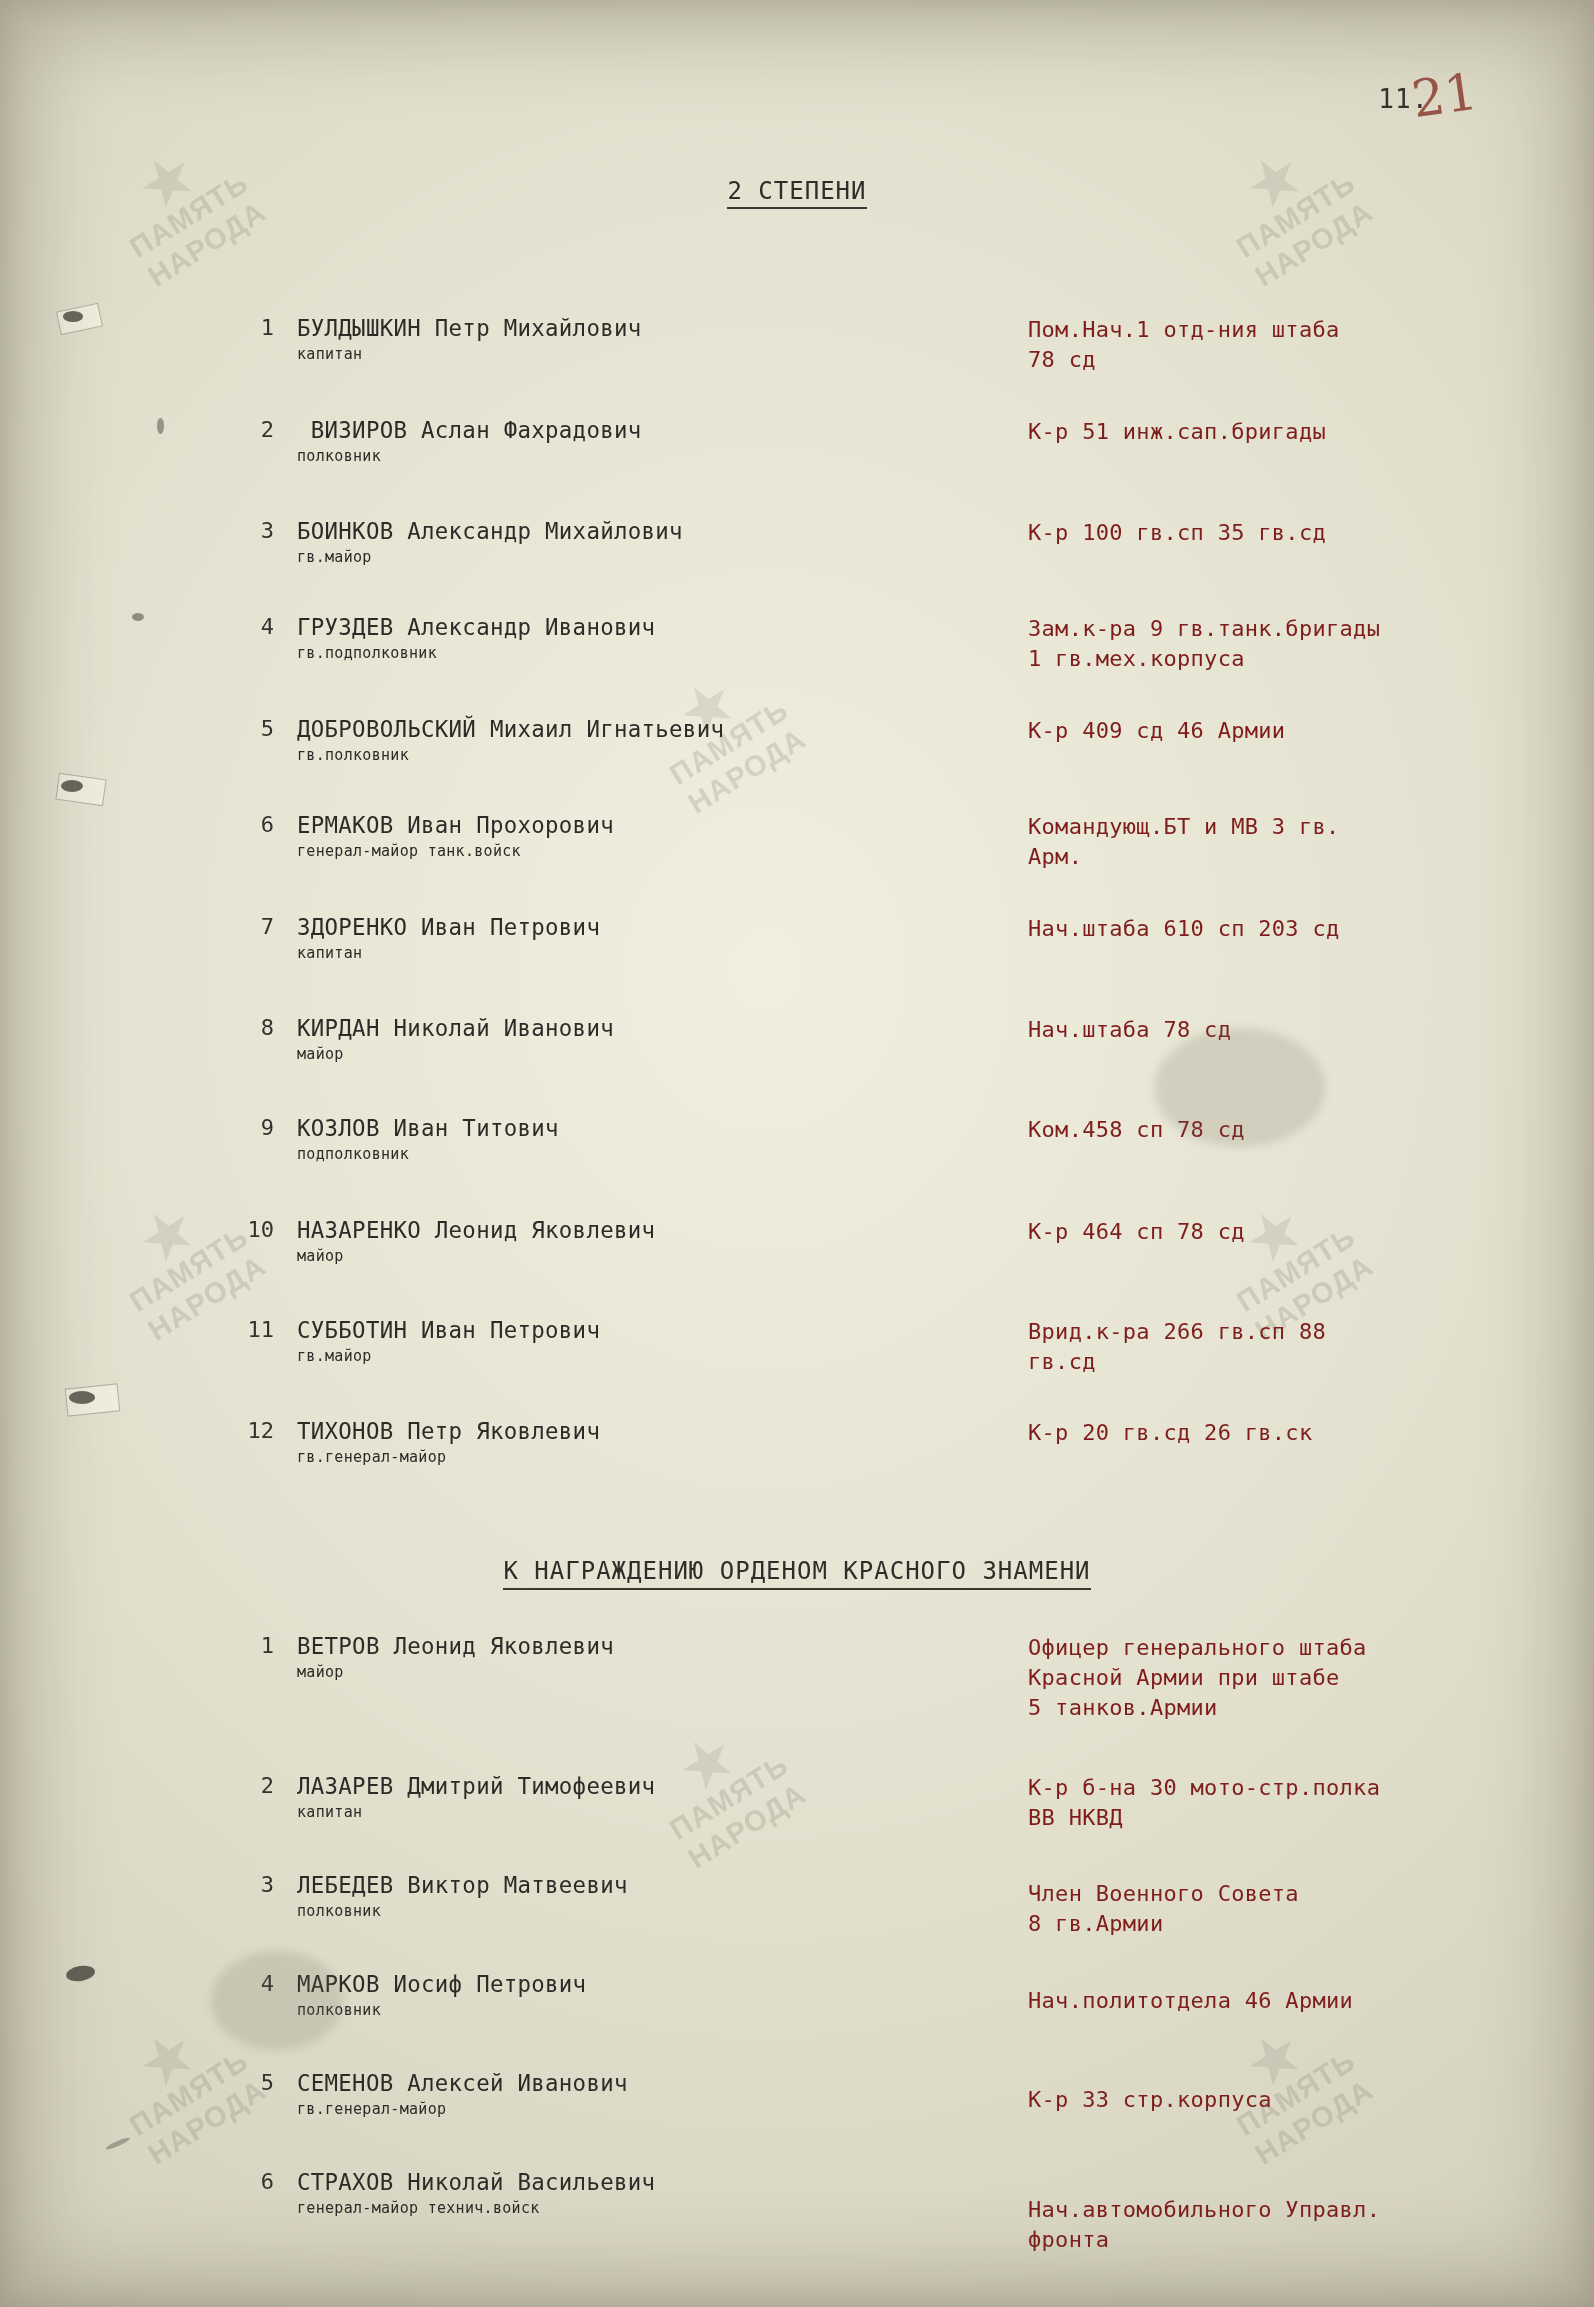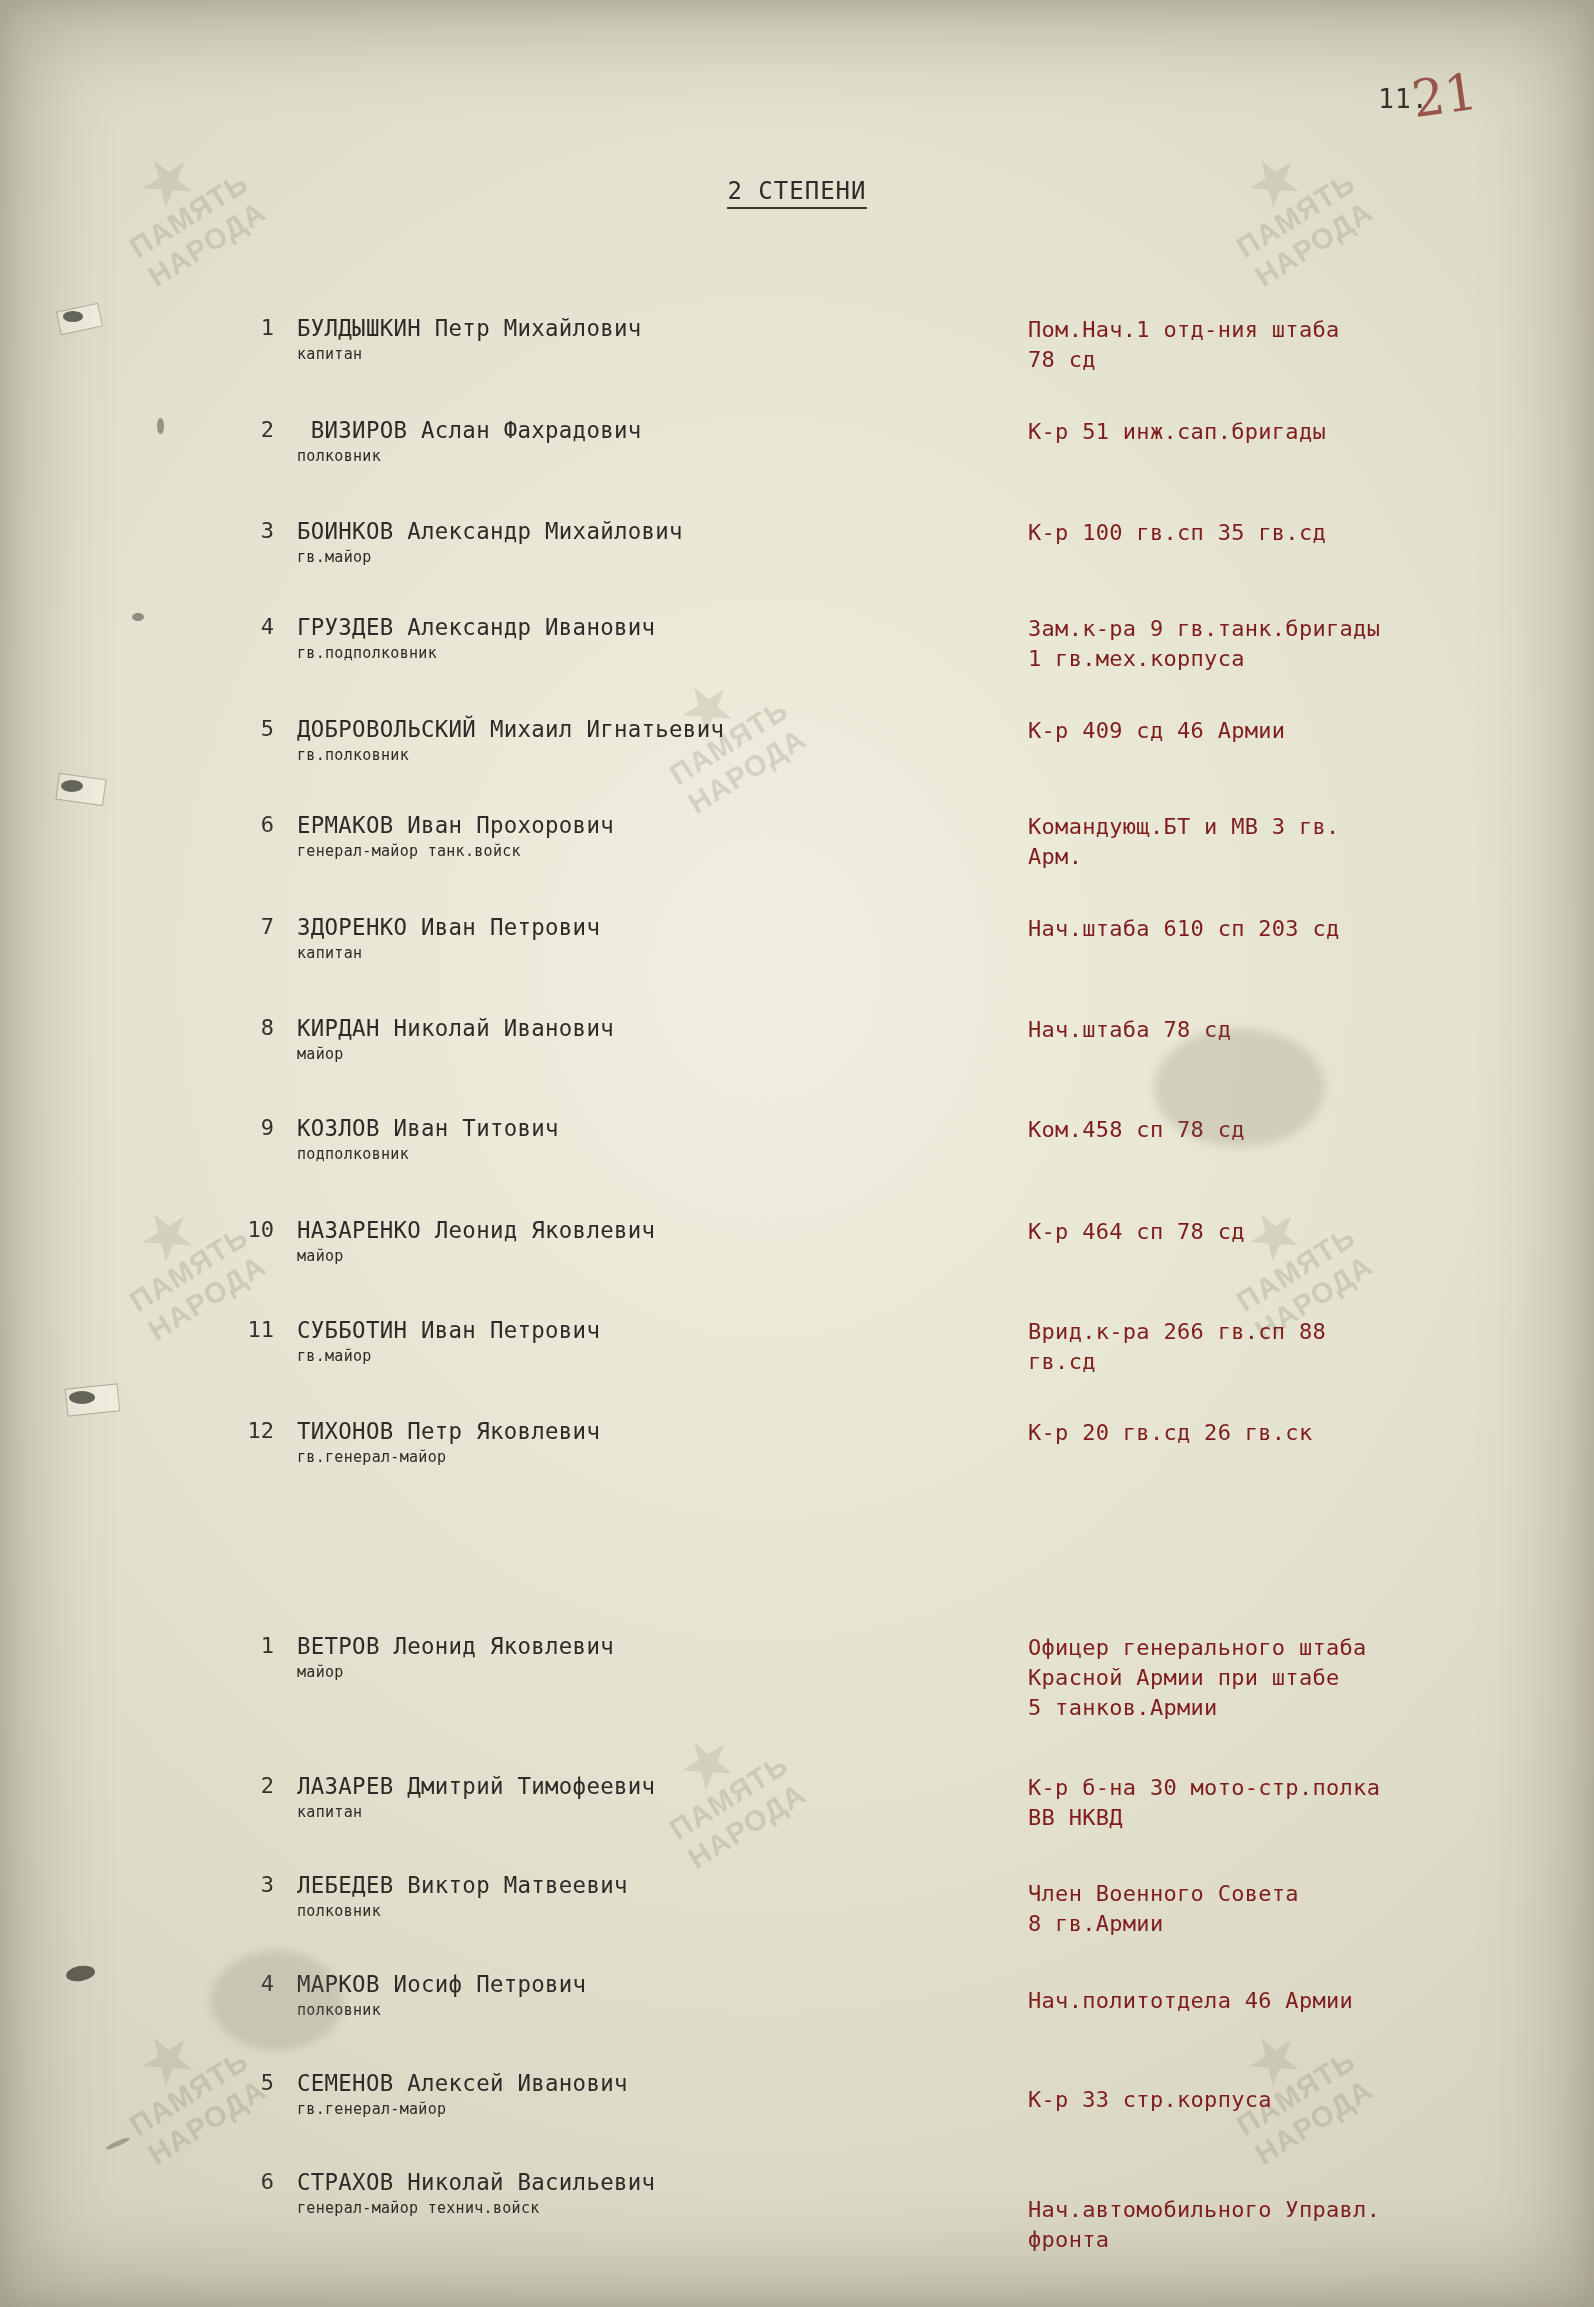--- a/index.html
+++ b/index.html
@@ -290,20 +290,23 @@
       <div class="post">Врид.к-ра 266 гв.сп 88
 гв.сд</div>
     </div>
     <div class="row" style="top:1418px;">
       <div class="num">12</div>
       <div class="name">ТИХОНОВ Петр Яковлевич</div>
       <div class="rank">гв.генерал-майор</div>
       <div class="post">К-р 20 гв.сд 26 гв.ск</div>
     </div>
 
+    <div class="heading h2-block">
+      <span class="heading-underline">К НАГРАЖДЕНИЮ ОРДЕНОМ КРАСНОГО ЗНАМЕНИ</span>
+    </div>
 
     <div class="row" style="top:1633px;">
       <div class="num">1</div>
       <div class="name">ВЕТРОВ Леонид Яковлевич</div>
       <div class="rank">майор</div>
       <div class="post">Офицер генерального штаба
 Красной Армии при штабе
 5 танков.Армии</div>
     </div>
     <div class="row" style="top:1773px;">

